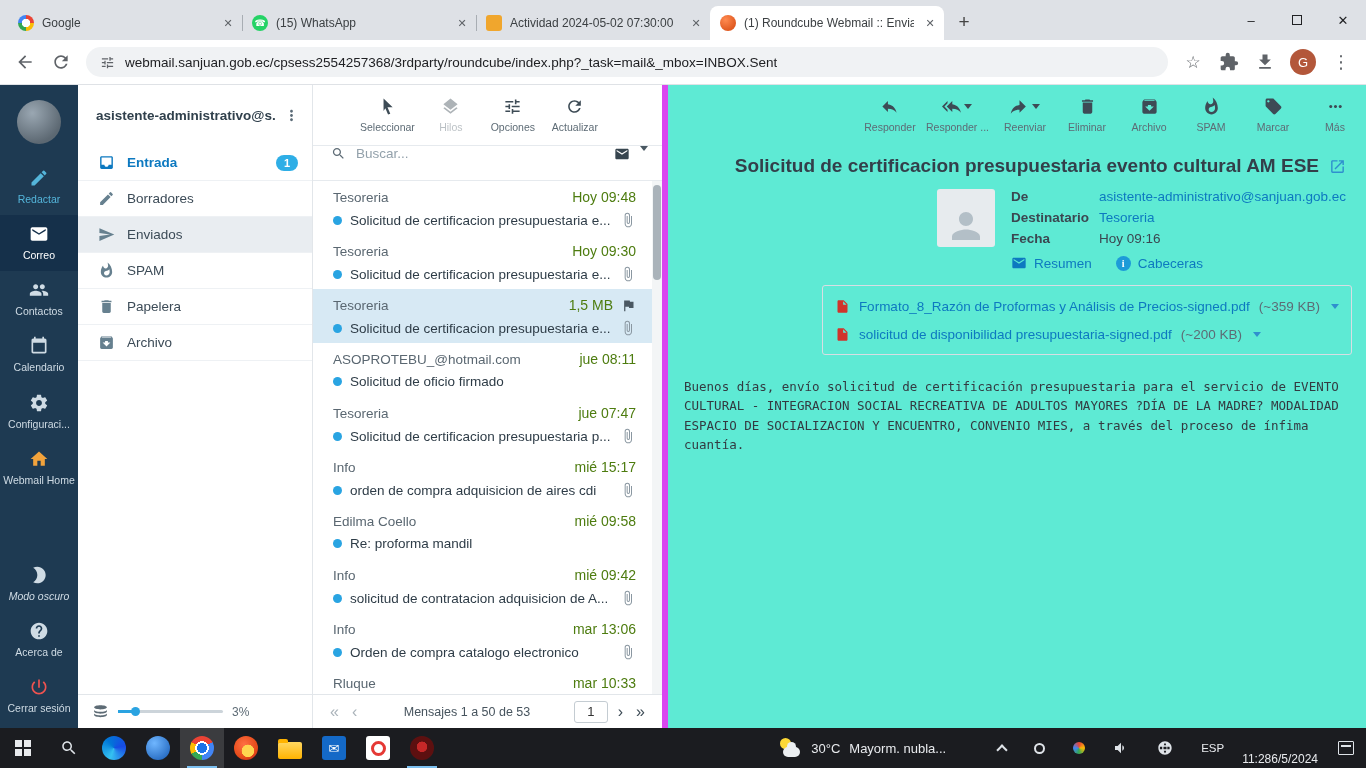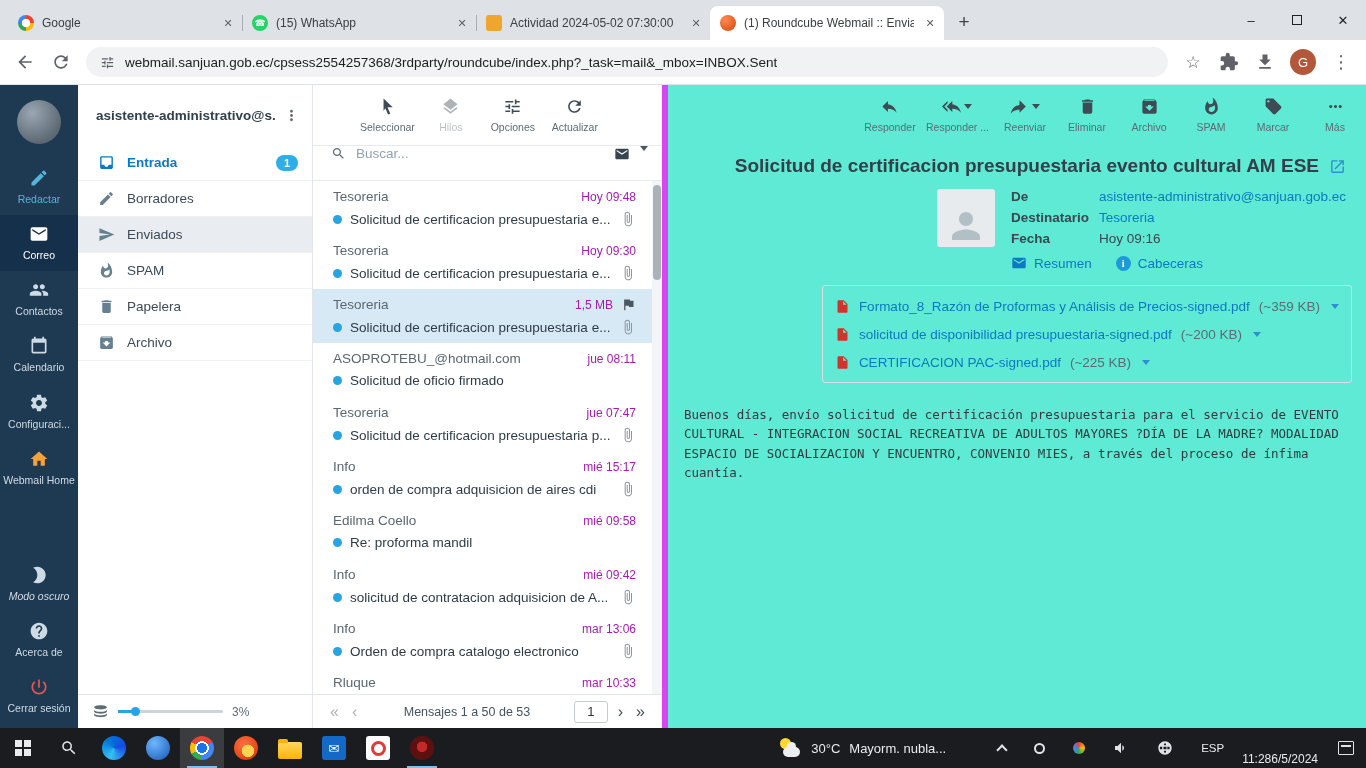--- a/index.html
+++ b/index.html
@@ -81,21 +81,21 @@
   .searchbar .s-ic{width:15px;height:15px;color:#5d6b75;}
   .search-input{flex:1;border:none;outline:none;font-size:13.5px;color:#333;font-family:inherit;min-width:0;background:transparent;}
   .search-input::placeholder{color:#93a1ab;}
   .searchbar .m-ic{width:16px;height:16px;color:#37454f;}
   .caret-down{width:0;height:0;border-left:4.5px solid transparent;border-right:4.5px solid transparent;border-top:5.5px solid #4a5862;}
   .msg-list{flex:1;position:relative;overflow:hidden;}
   .msg-row{height:54px;padding:8px 26px 0 20px;cursor:default;}
   .msg-row.selected{background:#d7e9f4;}
   .m-l1{display:flex;align-items:center;gap:8px;}
   .m-from{font-size:13.5px;color:#5a6771;white-space:nowrap;overflow:hidden;}
-  .m-meta{margin-left:auto;font-size:12px;color:#a21caf;white-space:nowrap;}
+  .m-meta{margin-left:auto;font-size:14px;color:#4d7c0f;white-space:nowrap;}
   .m-flag{width:15px;height:15px;color:#4a5862;}
   .m-l2{display:flex;align-items:center;gap:8px;margin-top:7px;}
   .m-dot{width:9px;height:9px;border-radius:50%;background:#29a4e2;flex:none;}
   .m-subj{flex:1;font-size:13.5px;color:#2e3c47;white-space:nowrap;overflow:hidden;}
   .m-clip{width:16px;height:16px;color:#8a97a1;}
   .scrollbar{position:absolute;top:0;right:0;width:10px;height:100%;background:#f3f5f6;}
   .scroll-thumb{position:absolute;top:4px;left:1px;width:8px;height:95px;background:#aab3ba;border-radius:4px;}
   .list-footer{height:34px;border-top:1px solid #e2e6ea;display:flex;align-items:center;gap:7px;padding:0 14px;font-size:12.5px;color:#47545e;flex:none;}
   .pg-btn{font-size:16px;color:#3f4d57;padding:0 3px;cursor:default;}
   .pg-btn.disabled{color:#aab3ba;}
@@ -832,28 +832,20 @@
 
           <div class="att-row">
             <svg class="ic pdf-ic">
               <use href="#i-pdf"></use>
             </svg>
             <span class="att-name">solicitud de disponibilidad presupuestaria-signed.pdf</span>
             <span class="att-size">(~200 KB)</span>
             <span class="att-caret"></span>
           </div>
 
-          <div class="att-row">
-            <svg class="ic pdf-ic">
-              <use href="#i-pdf"></use>
-            </svg>
-            <span class="att-name">CERTIFICACION PAC-signed.pdf</span>
-            <span class="att-size">(~225 KB)</span>
-            <span class="att-caret"></span>
-          </div>
         </div>
       <div class="msg-body">Buenos días, envío solicitud de certificación presupuestaria para el servicio de EVENTO CULTURAL - INTEGRACION SOCIAL RECREATIVA DE ADULTOS MAYORES ?DÍA DE LA MADRE? MODALIDAD ESPACIO DE SOCIALIZACION Y ENCUENTRO, CONVENIO MIES, a través del proceso de ínfima cuantía.</div>
     </section>
   </div>
 
   <div class="taskbar">
     <span class="tb-btn">
       <span class="win-logo">
           <span></span>
           <span></span>

